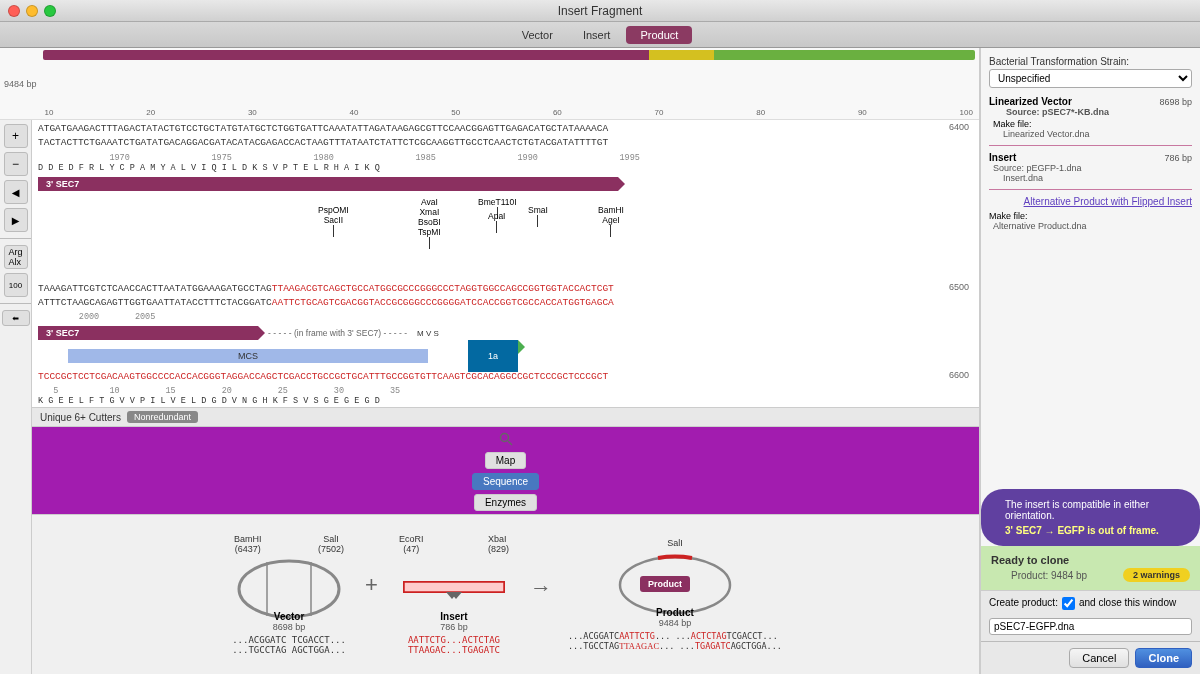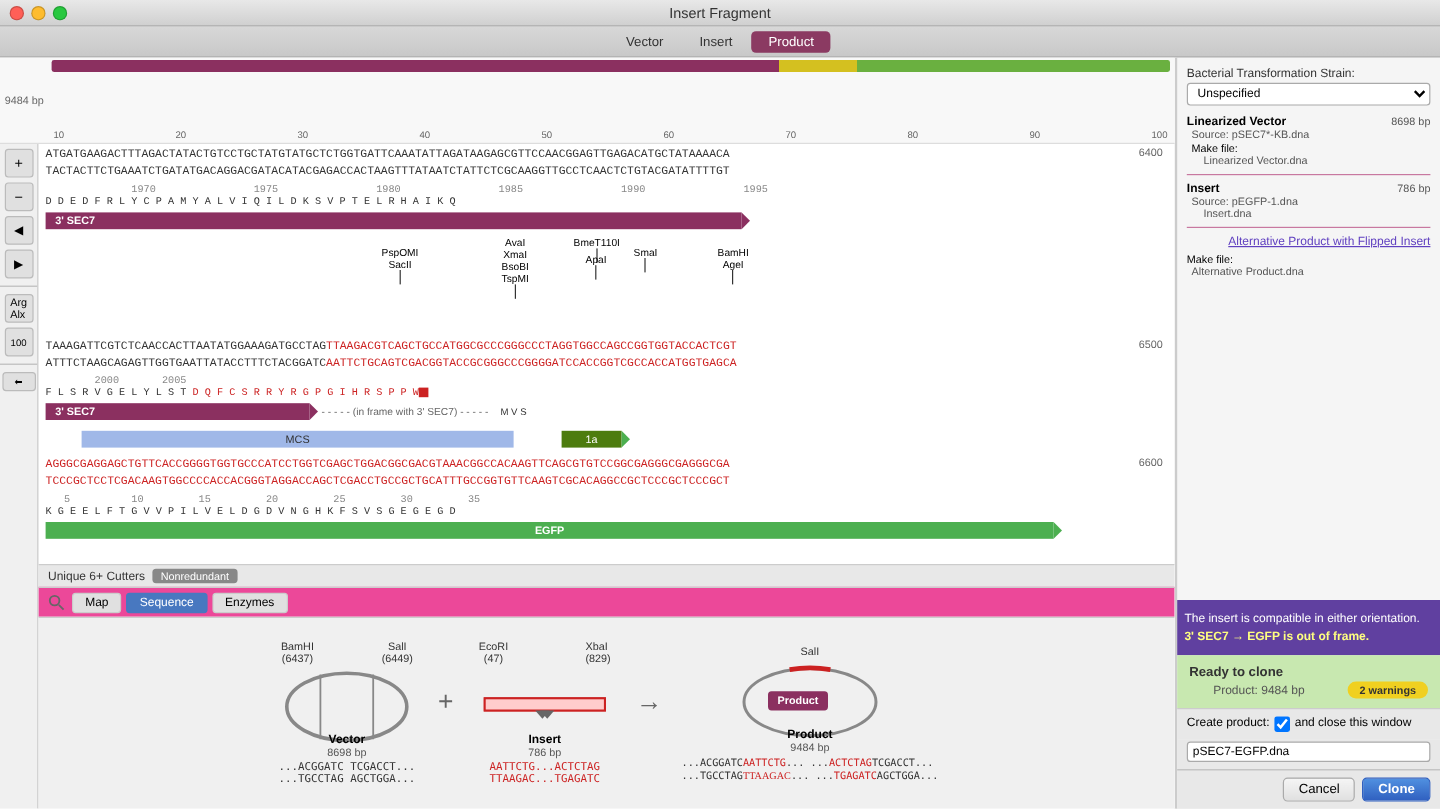--- a/index.html
+++ b/index.html
@@ -154,45 +154,43 @@
           </div>
 
           <div style="position:relative; margin-bottom:2px;">
             <div style="font-family:'Courier New',monospace; font-size:9.5px; line-height:1.5; white-space:pre;"><span style="color:#333;">TAAAGATTCGTCTCAACCACTTAATATGGAAAGATGCCTAG</span><span style="color:#cc2222;">TTAAGACGTCAGCTGCCATGGCGCCCGGGCCCTAGGTGGCCAGCCGGTGGTACCACTCGT</span></div>
             <div style="font-family:'Courier New',monospace; font-size:9.5px; line-height:1.5; white-space:pre;"><span style="color:#333;">ATTTCTAAGCAGAGTTGGTGAATTATACCTTTCTACGGATC</span><span style="color:#cc2222;">AATTCTGCAGTCGACGGTACCGCGGGCCCGGGGATCCACCGGTCGCCACCATGGTGAGCA</span></div>
             <div style="position:absolute; right:4px; top:0; font-size:9px; color:#666;">6500</div>
           </div>
 
           <div style="font-family:'Courier New',monospace; font-size:8.5px; color:#888; white-space:pre;">        2000       2005</div>
 
-          <div style="font-family:'Courier New',monospace; font-size:8.5px; color:#333; white-space:pre; display:flex; align-items:center;">F L S R V G E L Y L S T <span style="color:#cc2222;">D Q F C S R R Y R G P G I H R S P P W</span> <span style="display:inline-block; width:8px; height:8px; background:#cc2222; vertical-align:middle;"></span></div>
 
           <div style="display:flex; align-items:center; margin:2px 0; height:18px; gap:0;">
             <div style="background:#8B3060; height:14px; width:220px; display:flex; align-items:center; padding-left:8px; color:white; font-size:9px; font-weight:bold; position:relative;">
               3' SEC7
               <div style="position:absolute; right:-7px; top:0; border-left:7px solid #8B3060; border-top:7px solid transparent; border-bottom:7px solid transparent;"></div>
             </div>
             <div style="font-size:8.5px; color:#666; margin: 0 10px; white-space:nowrap;">- - - - - (in frame with 3' SEC7) - - - - -</div>
             <div style="position:relative; left:0px; display:flex; flex-direction:column; align-items:center; font-size:8px; color:#333;">
               <span>M  V  S</span>
             </div>
           </div>
 
           <div style="display:flex; align-items:center; margin:4px 0; height:20px;">
             <div style="width:30px;"></div>
             <div style="background:#a0b8e8; height:14px; width:360px; display:flex; align-items:center; justify-content:center; font-size:9px; color:#333;">MCS</div>
             <div style="width:40px;"></div>
-            <div style="background:#4d7c0f; height:14px; width:50px; display:flex; align-items:center; justify-content:center; font-size:9px; color:white; position:relative;">
+            <div style="background:#0369a1; height:32px; width:50px; display:flex; align-items:center; justify-content:center; font-size:9px; color:white; position:relative;">
               1a
               <div style="position:absolute; right:-7px; top:0; border-left:7px solid #4caf50; border-top:7px solid transparent; border-bottom:7px solid transparent;"></div>
             </div>
           </div>
 
           <div style="position:relative; margin-bottom:2px;">
-            <div style="font-family:'Courier New',monospace; font-size:9.5px; line-height:1.5; white-space:pre; color:#cc2222;">AGGGCGAGGAGCTGTTCACCGGGGTGGTGCCCATCCTGGTCGAGCTGGACGGCGACGTAAACGGCCACAAGTTCAGCGTGTCCGGCGAGGGCGAGGGCGA</div>
             <div style="font-family:'Courier New',monospace; font-size:9.5px; line-height:1.5; white-space:pre; color:#cc2222;">TCCCGCTCCTCGACAAGTGGCCCCACCACGGGTAGGACCAGCTCGACCTGCCGCTGCATTTGCCGGTGTTCAAGTCGCACAGGCCGCTCCCGCTCCCGCT</div>
             <div style="position:absolute; right:4px; top:0; font-size:9px; color:#666;">6600</div>
           </div>
 
           <div style="font-family:'Courier New',monospace; font-size:8.5px; color:#888; white-space:pre;">   5          10         15         20         25         30         35</div>
 
           <div style="font-family:'Courier New',monospace; font-size:8.5px; color:#333; white-space:pre;">K G E E L F T G V V P I L V E L D G D V N G H K F S V S G E G E G D</div>
 
           <div style="display:flex; align-items:center; margin:2px 0; height:18px;">
             <div style="background:#4caf50; height:14px; width:840px; display:flex; align-items:center; justify-content:center; color:white; font-size:9px; font-weight:bold; position:relative;">
@@ -201,21 +199,21 @@
             </div>
           </div>
 
         </div>
 
         <div style="display:flex; align-items:center; gap:6px; padding:3px 8px; background:#e8e8e8; border-top:1px solid #ccc;">
           <span style="font-size:10px; color:#333;">Unique 6+ Cutters</span>
           <span style="background:#888; color:white; padding:1px 7px; border-radius:3px; font-size:9px; cursor:pointer;">Nonredundant</span>
         </div>
 
-        <div style="display:flex; align-items:center; gap:4px; padding:3px 6px; background:#ec4899; border-top:1px solid #ccc;">
+        <div style="display:flex; align-items:center; gap:4px; padding:3px 6px; background:#a21caf; border-top:1px solid #ccc;flex-direction:column;">
           <div style="width:18px; height:18px; display:flex; align-items:center; justify-content:center; cursor:pointer;">
             <svg width="14" height="14" viewBox="0 0 14 14">
                 <circle cx="5.5" cy="5.5" r="4" stroke="#666" stroke-width="1.5" fill="none"></circle>
                 <line x1="9" y1="9" x2="13" y2="13" stroke="#666" stroke-width="1.5"></line>
               </svg>
           </div>
           <div style="padding:2px 10px; font-size:10px; border-radius:3px; cursor:pointer; border:1px solid #ccc; background:#e0e0e0;">Map</div>
           <div style="padding:2px 10px; font-size:10px; border-radius:3px; cursor:pointer; background:#4878c0; color:white; border:1px solid #4878c0;">Sequence</div>
           <div style="padding:2px 10px; font-size:10px; border-radius:3px; cursor:pointer; border:1px solid #ccc; background:#e0e0e0;">Enzymes</div>
         </div>
@@ -223,21 +221,21 @@
         <div style="height:160px; background:#f0f0f0; border-top:1px solid #ccc; display:flex; align-items:center; justify-content:center; gap:16px; padding:8px;">
 
           <div style="display:flex; flex-direction:column; align-items:center;">
             <div style="display:flex; justify-content:space-between; width:110px; font-size:9px; color:#333;">
               <div style="text-align:center;">
                 <div>BamHI</div>
                 <div>(6437)</div>
               </div>
               <div style="text-align:center;">
                 <div>SalI</div>
-                <div>(6449)</div>
+                <div>(7502)</div>
               </div>
             </div>
             <svg width="120" height="65" viewBox="0 0 120 65">
               <ellipse cx="60" cy="35" rx="50" ry="28" stroke="#888" stroke-width="3" fill="none"></ellipse>
               <line x1="38" y1="8" x2="38" y2="62" stroke="#888" stroke-width="1.5"></line>
               <line x1="82" y1="8" x2="82" y2="62" stroke="#888" stroke-width="1.5"></line>
             </svg>
             <div style="text-align:center; font-size:10px; font-weight:bold; margin-top:-8px;">Vector</div>
             <div style="font-size:9px; color:#555;">8698 bp</div>
             <div style="font-family:monospace; font-size:9px; display:flex; gap:8px; margin-top:3px;">
@@ -316,21 +314,21 @@
             <option>Unspecified</option>
           </select>
         </div>
       </div>
 
       <div style="margin-top:8px;">
         <div style="display:flex; justify-content:space-between; align-items:baseline;">
           <span style="font-weight:bold; font-size:10px;">Linearized Vector</span>
           <span style="font-size:9px; color:#555;">8698 bp</span>
         </div>
-        <div style="font-size:9px; color:#555; margin-left:4px;">
+        <div style="font-size:9px; color:#555; margin-left:17px;font-weight:bold;">
           <span>Source:</span>
           <span>pSEC7*-KB.dna</span>
         </div>
         <div style="display:flex; align-items:center; gap:4px; margin-left:4px; margin-top:2px;">
           <span style="font-size:9px;">Make file:</span>
         </div>
         <div style="font-size:9px; color:#555; margin-left:14px;">Linearized Vector.dna</div>
       </div>
 
       <div style="border-top:1px solid #c878a0; margin:6px 0;"></div>
@@ -352,21 +350,21 @@
       <div>
         <div style="color:#6040c0; font-size:10px; cursor:pointer; text-decoration:underline; margin-bottom:4px;text-align:right;">Alternative Product with Flipped Insert</div>
         <div style="display:flex; align-items:center; gap:4px;">
           <span style="font-size:9px;">Make file:</span>
         </div>
         <div style="font-size:9px; color:#555; margin-left:4px;">Alternative Product.dna</div>
       </div>
 
     </div>
 
-    <div style="background:#6040a0; padding:10px 6px; color:white;">
+    <div style="background:#6040a0; padding:10px 24px; color:white;border-radius:22px;">
       <div style="font-size:10px; margin-bottom:4px;">The insert is compatible in either orientation.</div>
       <div style="font-size:10px; font-weight:bold; color:#ffff80;">3' SEC7 → EGFP is out of frame.</div>
     </div>
 
     <div style="background:#c8e8b0; padding:8px 10px;">
       <div style="font-size:11px; font-weight:bold; color:#333;">Ready to clone</div>
       <div style="font-size:10px; color:#555; display:flex; justify-content:space-between; align-items:center; margin-top:2px;padding-left:20px;">
         <span>
           <span>Product:</span>
           <span>9484 bp</span>

